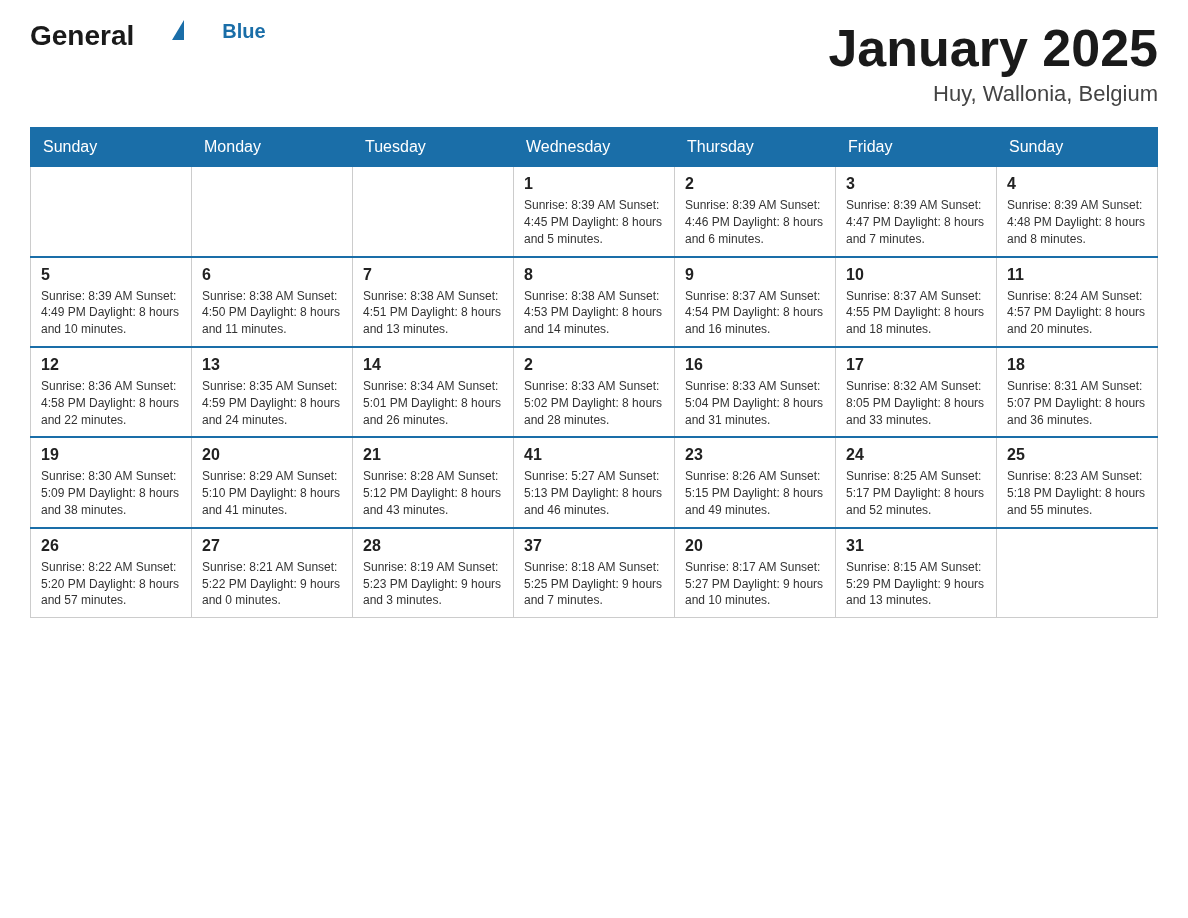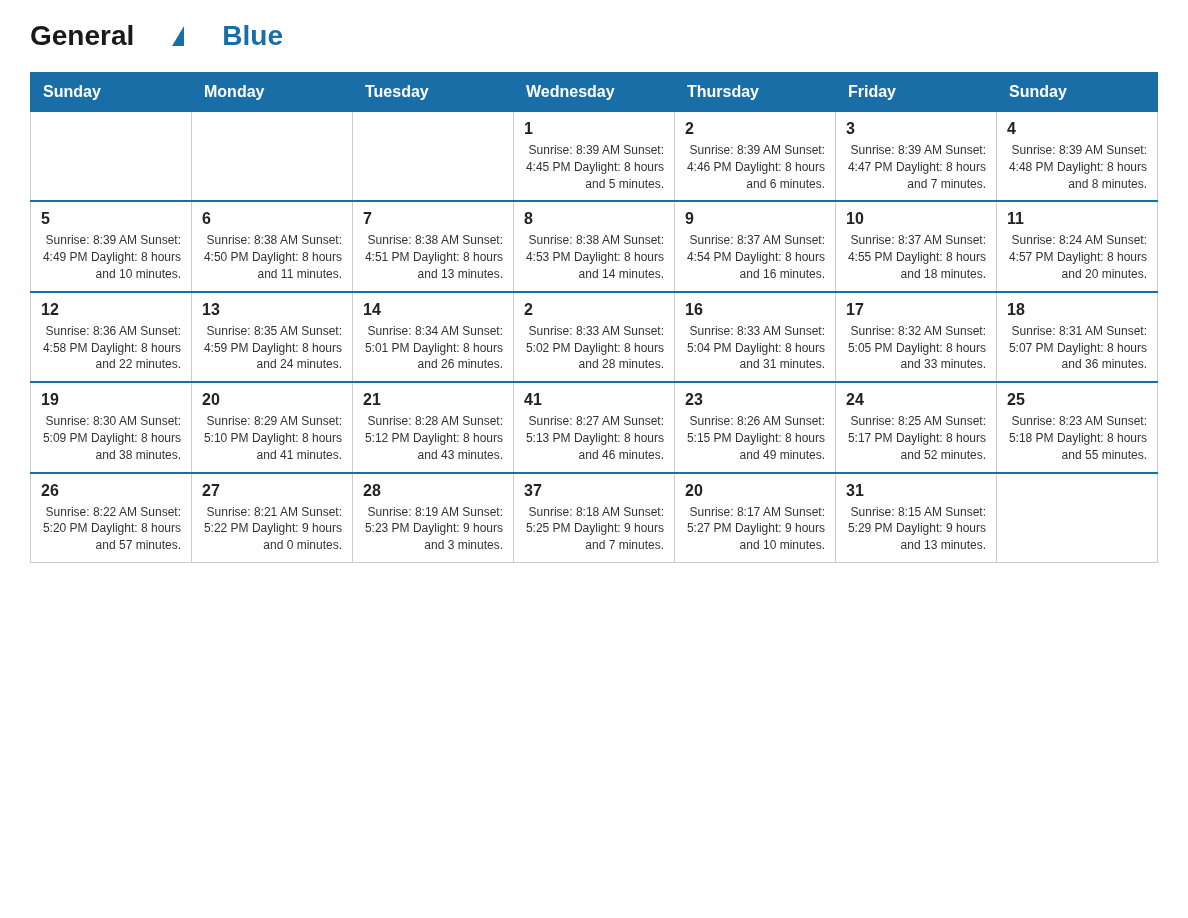--- a/index.html
+++ b/index.html
@@ -15,21 +15,20 @@
       align-items: flex-start;
       margin-bottom: 20px;
     }
     .logo {
       display: flex;
       flex-direction: column;
       align-items: flex-start;
     }
     .logo-text {
       display: flex;
-      align-items: center;
       font-size: 28px;
       font-weight: bold;
       color: #1a1a1a;
       gap: 36px;
     }
     .logo-general {
       color: #1a1a1a;
       font-size: 28px;
       font-weight: bold;
     }
@@ -37,21 +36,21 @@
       width: 0;
       height: 0;
       border-left: 12px solid transparent;
       border-right: 0px solid transparent;
       border-bottom: 20px solid #1a6ea8;
       margin: 0 2px;
       display: inline-block;
     }
     .logo-blue {
       color: #1a6ea8;
-      font-size: 28px;
+      font-size: 20px;
       font-weight: bold;
     }
     .title-block {
       text-align: right;
     }
     .month-title {
       font-size: 52px;
       font-weight: bold;
       color: #1a1a1a;
       line-height: 1.1;
@@ -62,21 +61,21 @@
       margin-top: 4px;
     }
     .calendar {
       width: 100%;
       border-collapse: collapse;
     }
     .calendar thead tr th {
       background-color: #1a6ea8;
       color: #ffffff;
       font-size: 16px;
-      font-weight: bold;
+      font-weight: normal;
       padding: 10px 12px;
       text-align: left;
       border: 1px solid #1a6ea8;
     }
     .calendar tbody tr td {
       border: 1px solid #ccc;
       vertical-align: top;
       padding: 8px 10px;
       width: 14.28%;
       min-height: 90px;
@@ -87,36 +86,39 @@
     .day-number {
       font-size: 16px;
       font-weight: bold;
       color: #222;
       margin-bottom: 4px;
     }
     .day-info {
       font-size: 12px;
       color: #333;
       line-height: 1.4;
-      text-align: right;
     }
     .empty-cell {
       background: #fff;
     }
   </style>
 </head>
 <body>
 
 <div class="header">
   <div class="logo">
     <div class="logo-text">
       <span class="logo-general">General</span>
       <span class="logo-triangle"></span>
       <span class="logo-blue">Blue</span>
     </div>
+  </div>
+  <div class="title-block">
+    <div class="month-title">January 2025</div>
+    <div class="location">Huy, Wallonia, Belgium</div>
   </div>
 </div>
 
 <table class="calendar">
   <thead>
     <tr>
       <th>Sunday</th>
       <th>Monday</th>
       <th>Tuesday</th>
       <th>Wednesday</th>
@@ -242,21 +244,21 @@
         <td>
           <div class="day-number">16</div>
           <div class="day-info">Sunrise: 8:33 AM
 Sunset: 5:04 PM
 Daylight: 8 hours
 and 31 minutes.</div>
         </td>
         <td>
           <div class="day-number">17</div>
           <div class="day-info">Sunrise: 8:32 AM
-Sunset: 5:05 PM
+Sunset: 8:05 PM
 Daylight: 8 hours
 and 33 minutes.</div>
         </td>
         <td>
           <div class="day-number">18</div>
           <div class="day-info">Sunrise: 8:31 AM
 Sunset: 5:07 PM
 Daylight: 8 hours
 and 36 minutes.</div>
         </td>
@@ -278,21 +280,21 @@
         </td>
         <td>
           <div class="day-number">21</div>
           <div class="day-info">Sunrise: 8:28 AM
 Sunset: 5:12 PM
 Daylight: 8 hours
 and 43 minutes.</div>
         </td>
         <td>
           <div class="day-number">41</div>
-          <div class="day-info">Sunrise: 8:27 AM
+          <div class="day-info">Sunrise: 5:27 AM
 Sunset: 5:13 PM
 Daylight: 8 hours
 and 46 minutes.</div>
         </td>
         <td>
           <div class="day-number">23</div>
           <div class="day-info">Sunrise: 8:26 AM
 Sunset: 5:15 PM
 Daylight: 8 hours
 and 49 minutes.</div>

